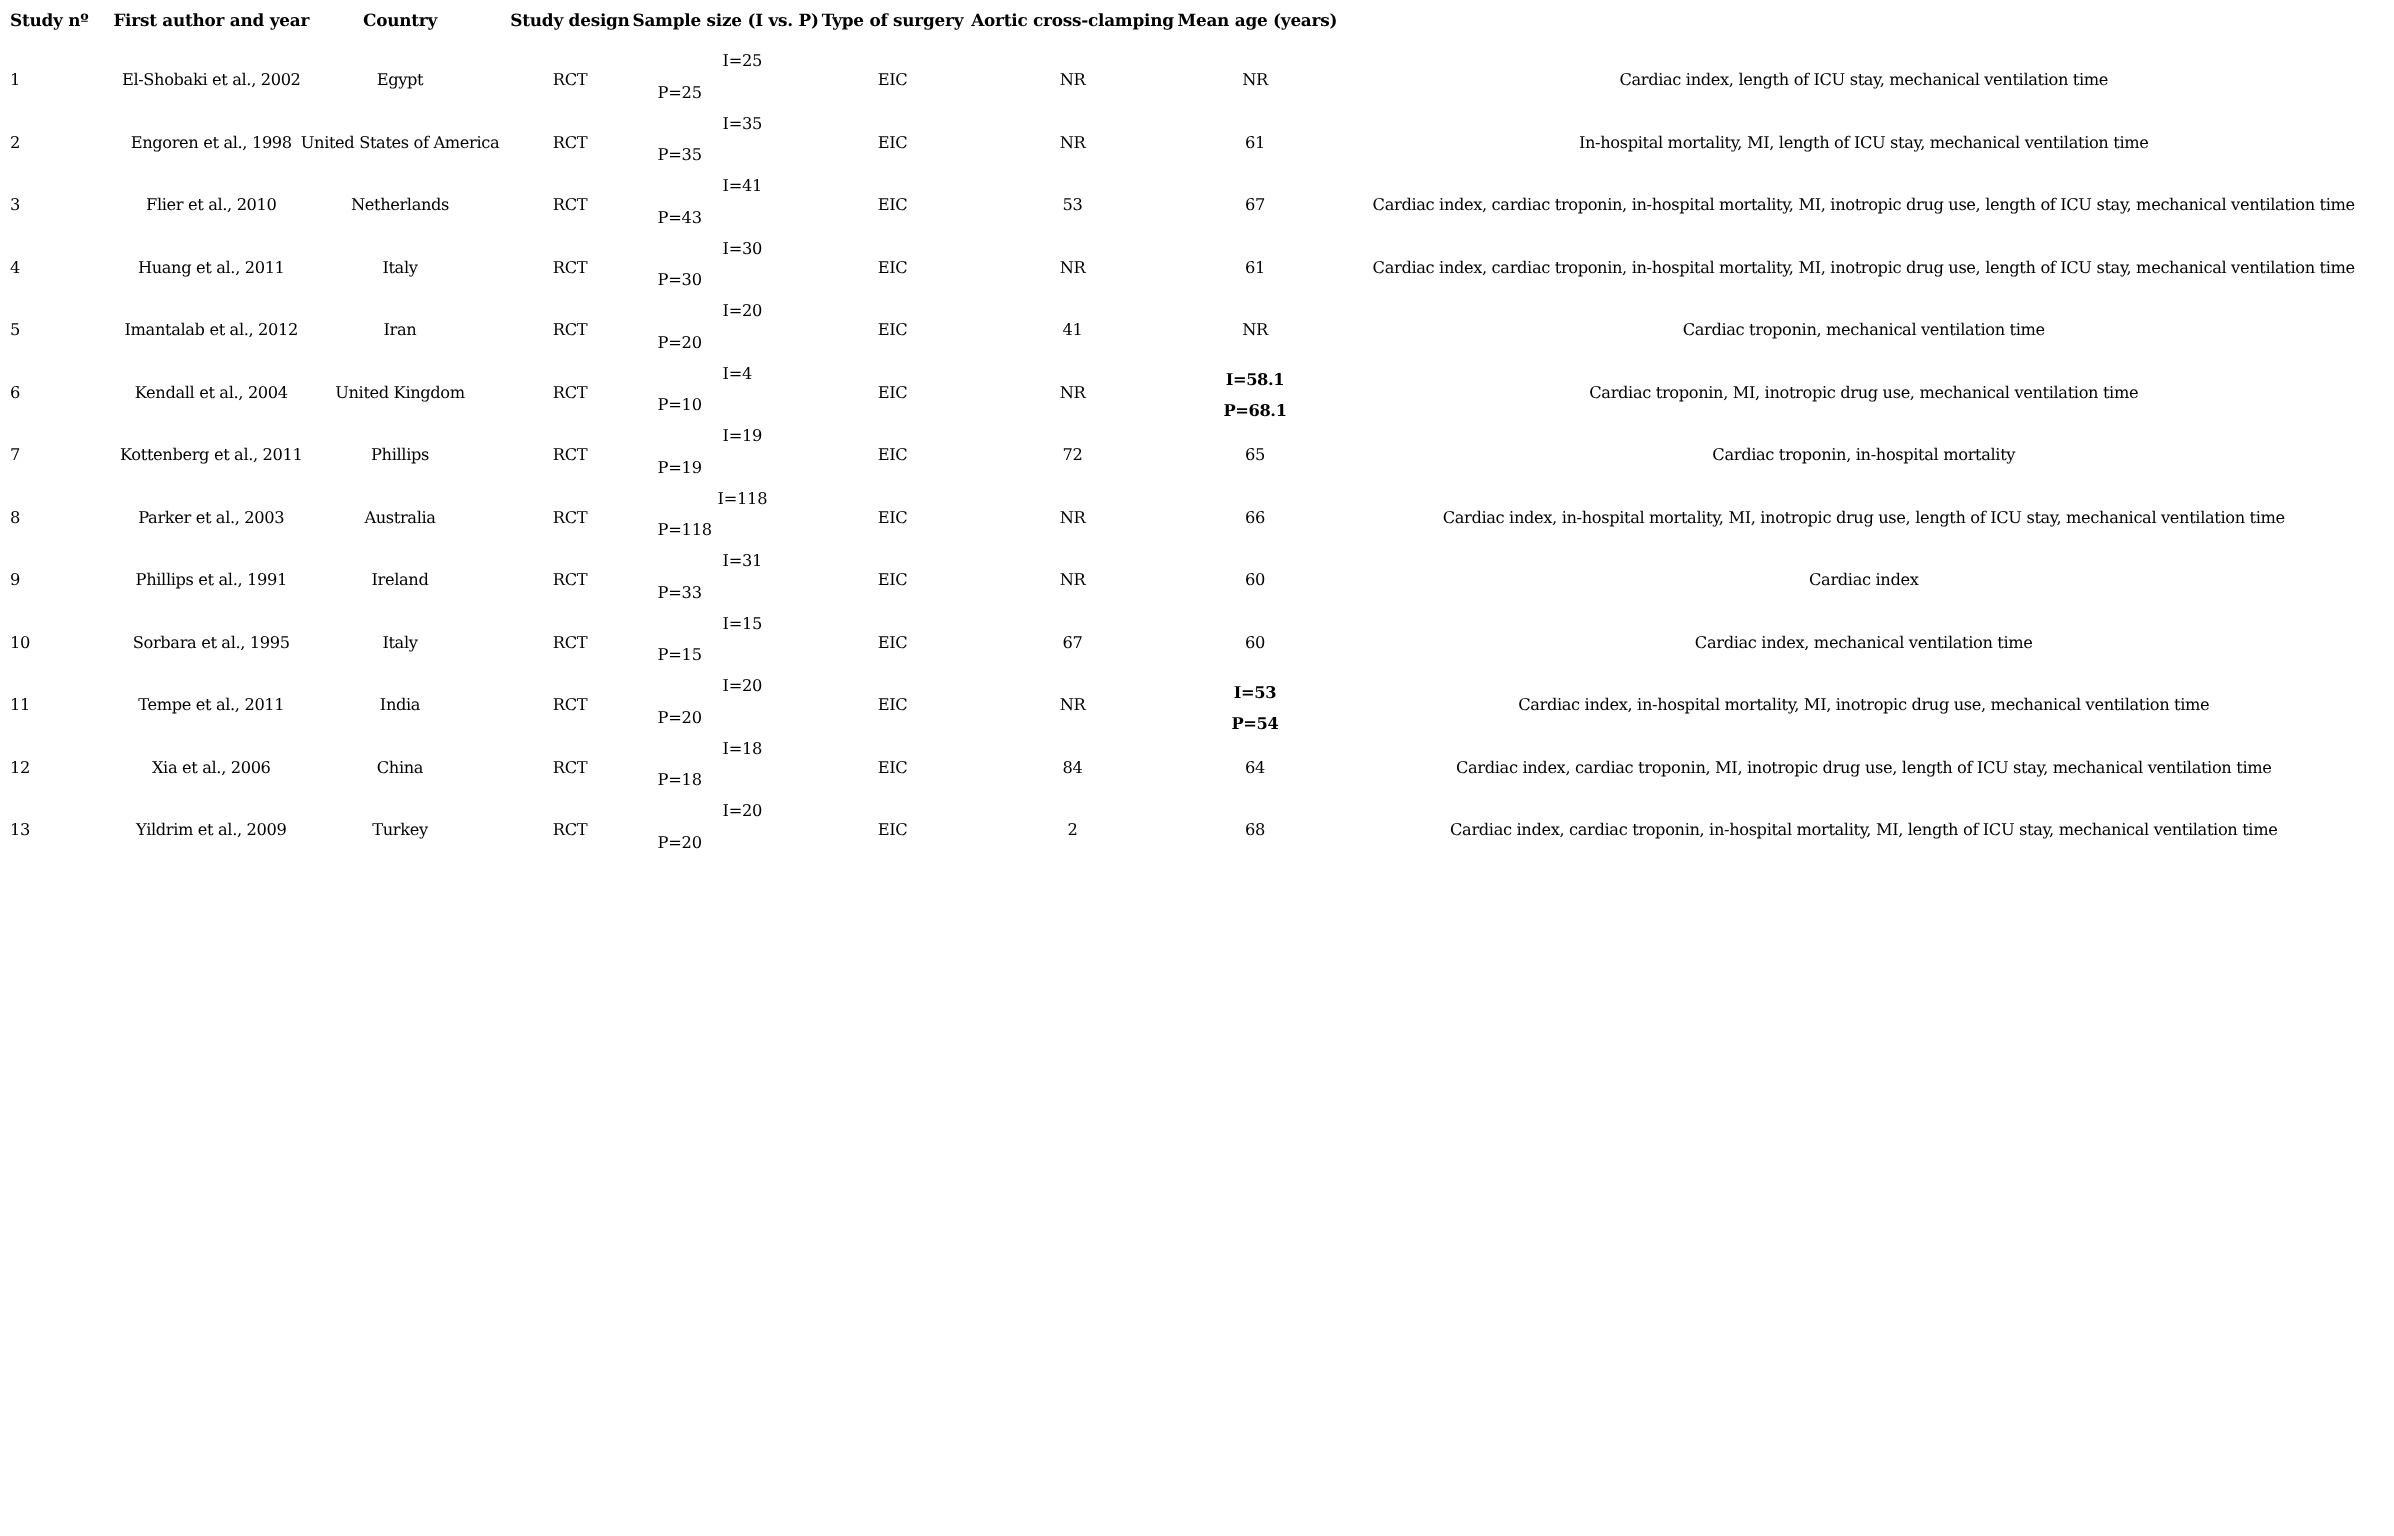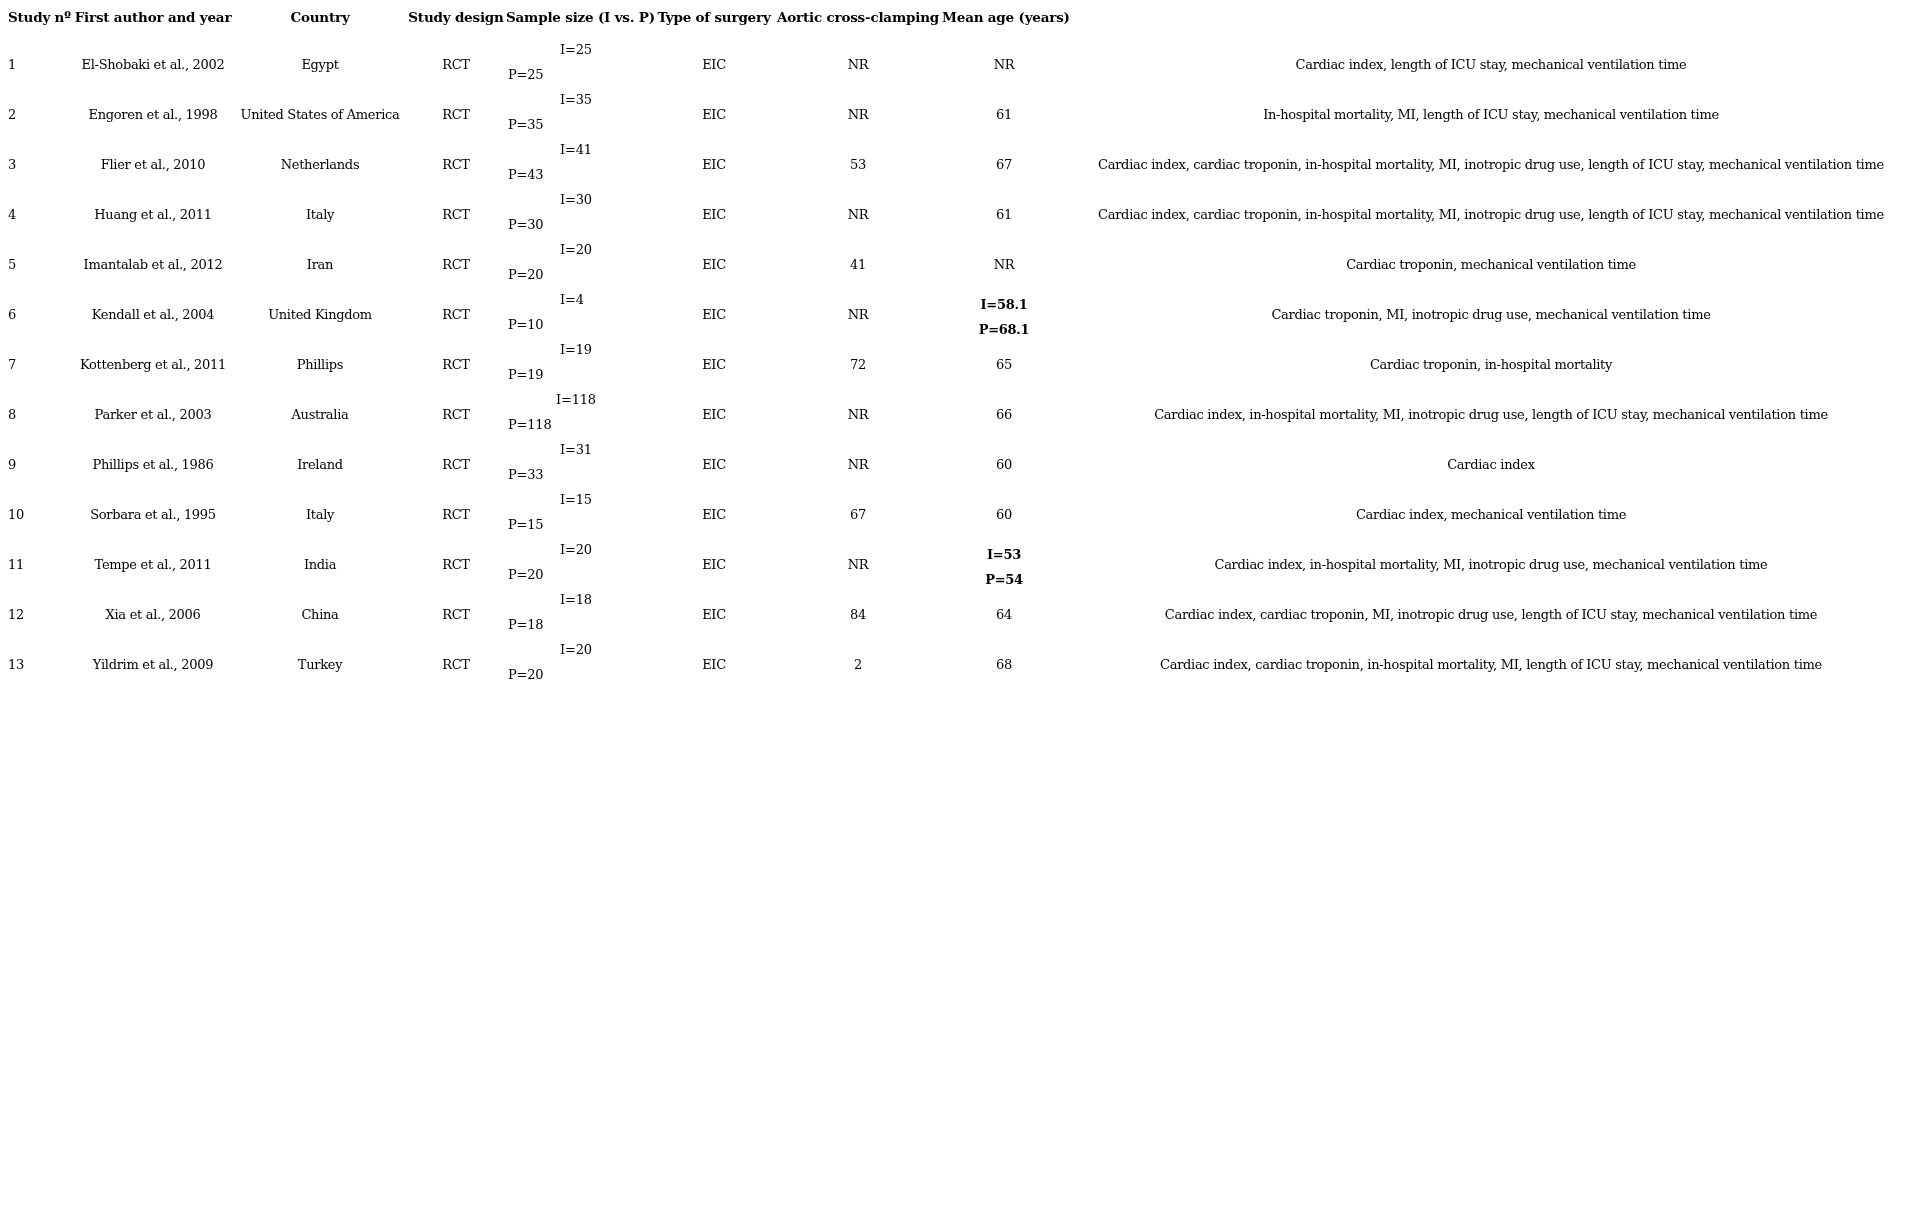--- a/index.html
+++ b/index.html
@@ -43,30 +43,30 @@
     }
     .row .cell {
       top: 38px;
       height: 22px;
       font-size: 13px;
       letter-spacing: -0.3px;
       text-align: center;
     }
     
     .c1 { left: 8px; width: 62px; text-align: left !important; }
-    .c2 { left: 73px; width: 160px; }
+    .c2 { left: 89px; width: 160px; }
     .c3 { left: 235px; width: 170px; }
     .c4 { left: 408px; width: 96px; }
     .c5 { left: 506px; width: 148px; }
     .c6 { left: 655px; width: 118px; }
     .c7 { left: 775px; width: 166px; }
     .c8 { left: 942px; width: 124px; }
     .c9 { left: 1068px; width: 846px; }
 
-    .row .c5 { text-align: left; }
+    .row .c5 { text-align: left; margin-left: 18px; }
     .ss-i, .ss-p {
       position: absolute;
       white-space: nowrap;
       font-size: 13px;
       line-height: 18px;
       letter-spacing: -0.2px;
     }
     .ss-i { left: 54px; top: -13px; }
     .ss-p { left: 2px; top: 12px; }
     .ss-i.wide { left: 50px; }
@@ -245,21 +245,21 @@
     <div class="cell c8">
       <span class="age-single">66</span>
       
       
     </div>
     <div class="cell c9">Cardiac index, in-hospital mortality, MI, inotropic drug use, length of ICU stay, mechanical ventilation time</div>
   </div>
 
   <div class="row" style="top: 416px;">
     <div class="cell c1">9</div>
-    <div class="cell c2">Phillips et al., 1986</div>
+    <div class="cell c2">Phillips et al., 1991</div>
     <div class="cell c3">Ireland</div>
     <div class="cell c4">RCT</div>
     <div class="cell c5">
       <span class="ss-i">I=31</span>
       <span class="ss-p">P=33</span>
     </div>
     <div class="cell c6">EIC</div>
     <div class="cell c7">NR</div>
     <div class="cell c8">
       <span class="age-single">60</span>

